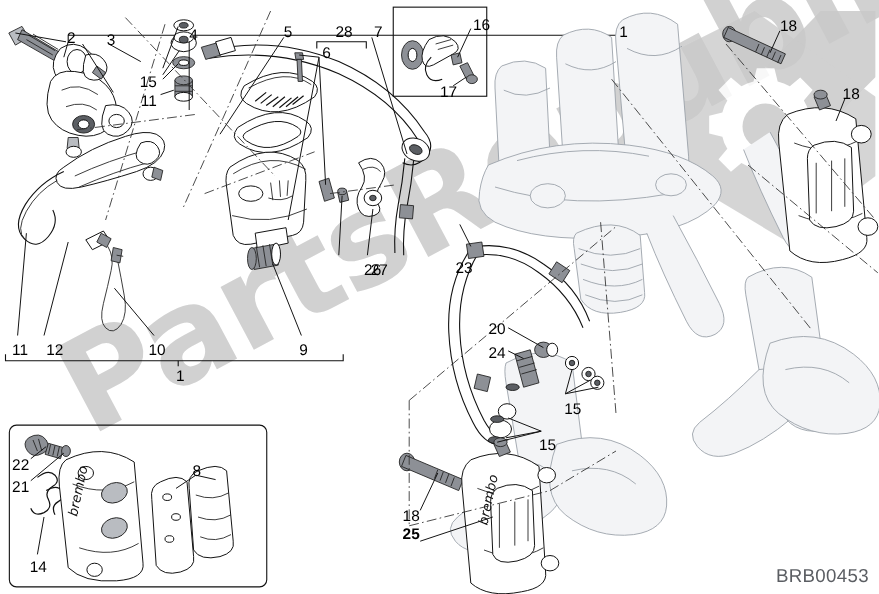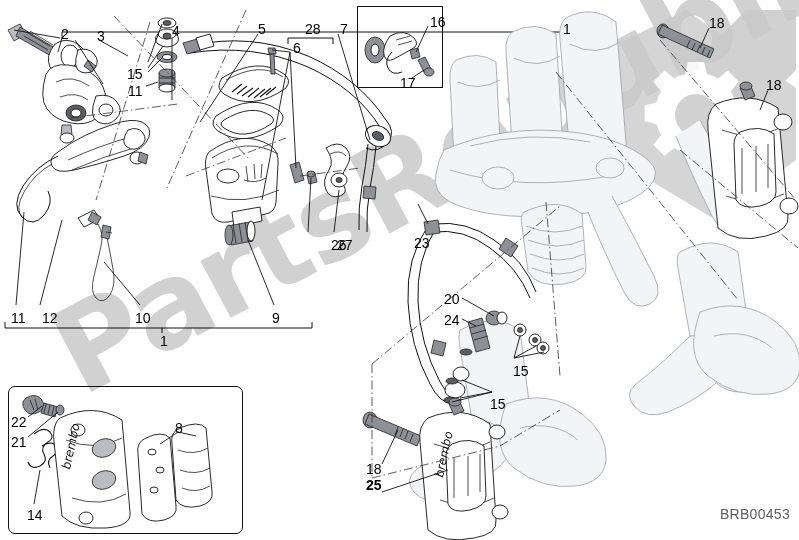--- a/index.html
+++ b/index.html
@@ -62,23 +62,23 @@
     position:absolute;
     border:1.2px solid #111;
     background:transparent;
   }
   #inset-top{ left:357px; top:6px; width:84px; height:80px; }
   #inset-bottom{ left:8px; top:386px; width:233px; height:146px; border-radius:7px; }
 
   
   #refcode{
     position:absolute;
-    right:9px; bottom:18px;
+    right:9px; bottom:6px;
     font-family:"Liberation Sans",sans-serif;
-    font-size:14px;
+    font-size:17px;
     color:#5b5e63;
     letter-spacing:.3px;
     margin-left:30px;
   }
 </style>
 </head>
 <body>
 
 <div id="stage">
 

